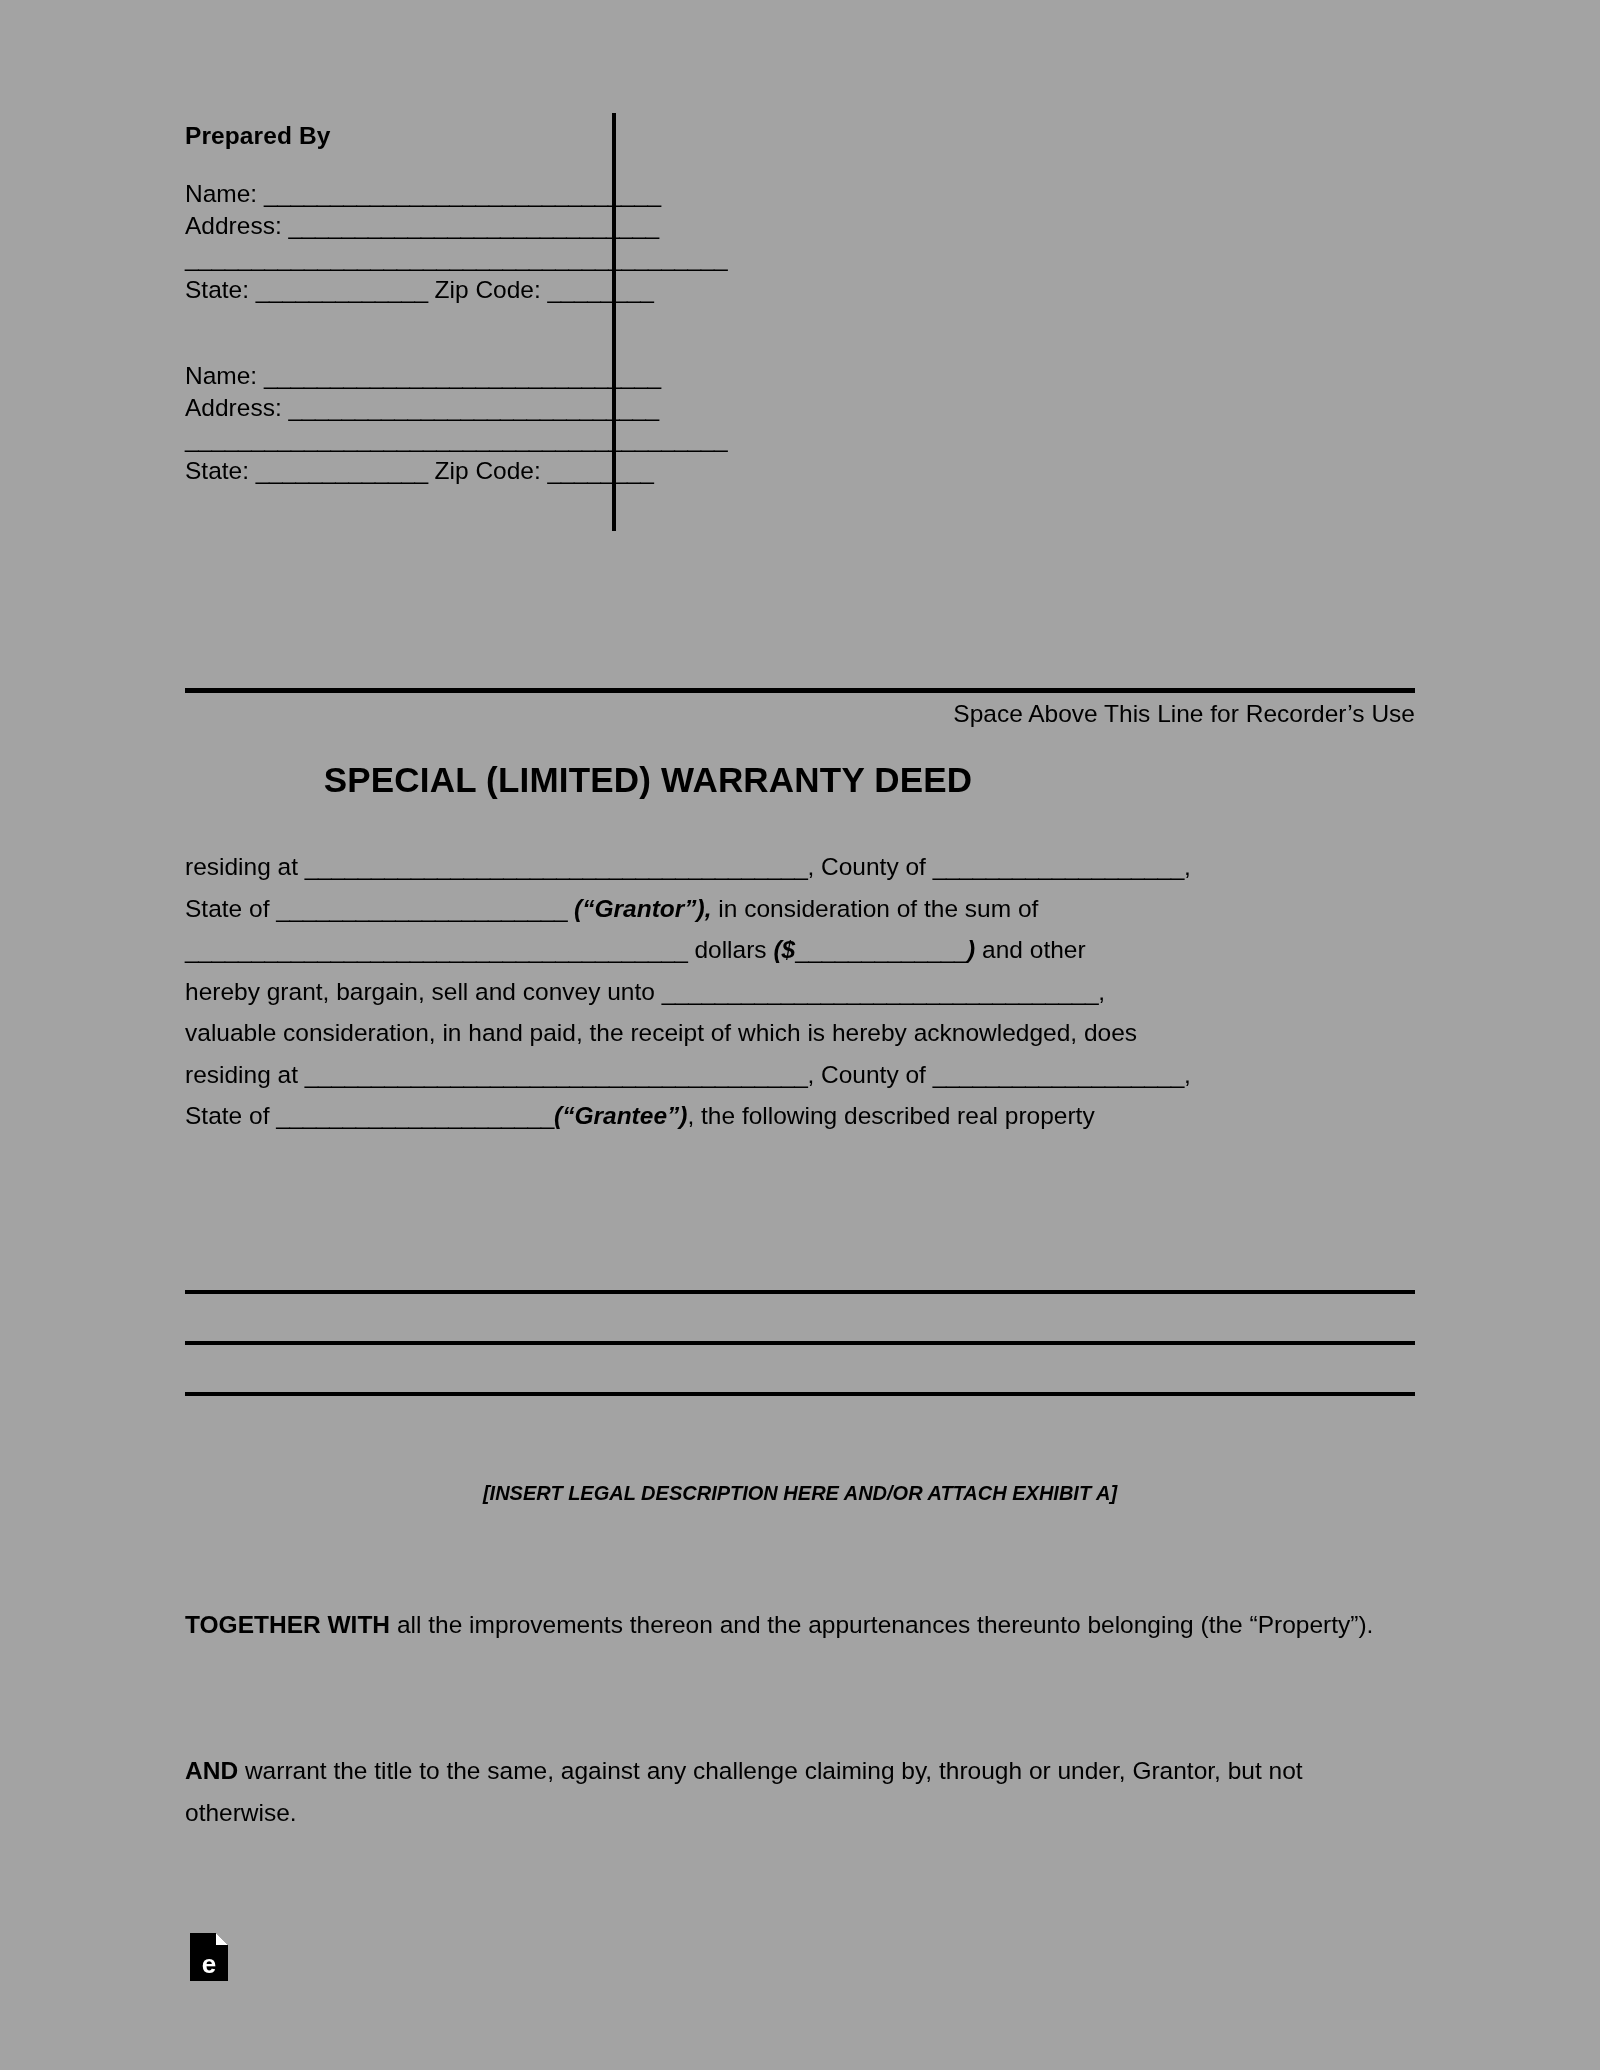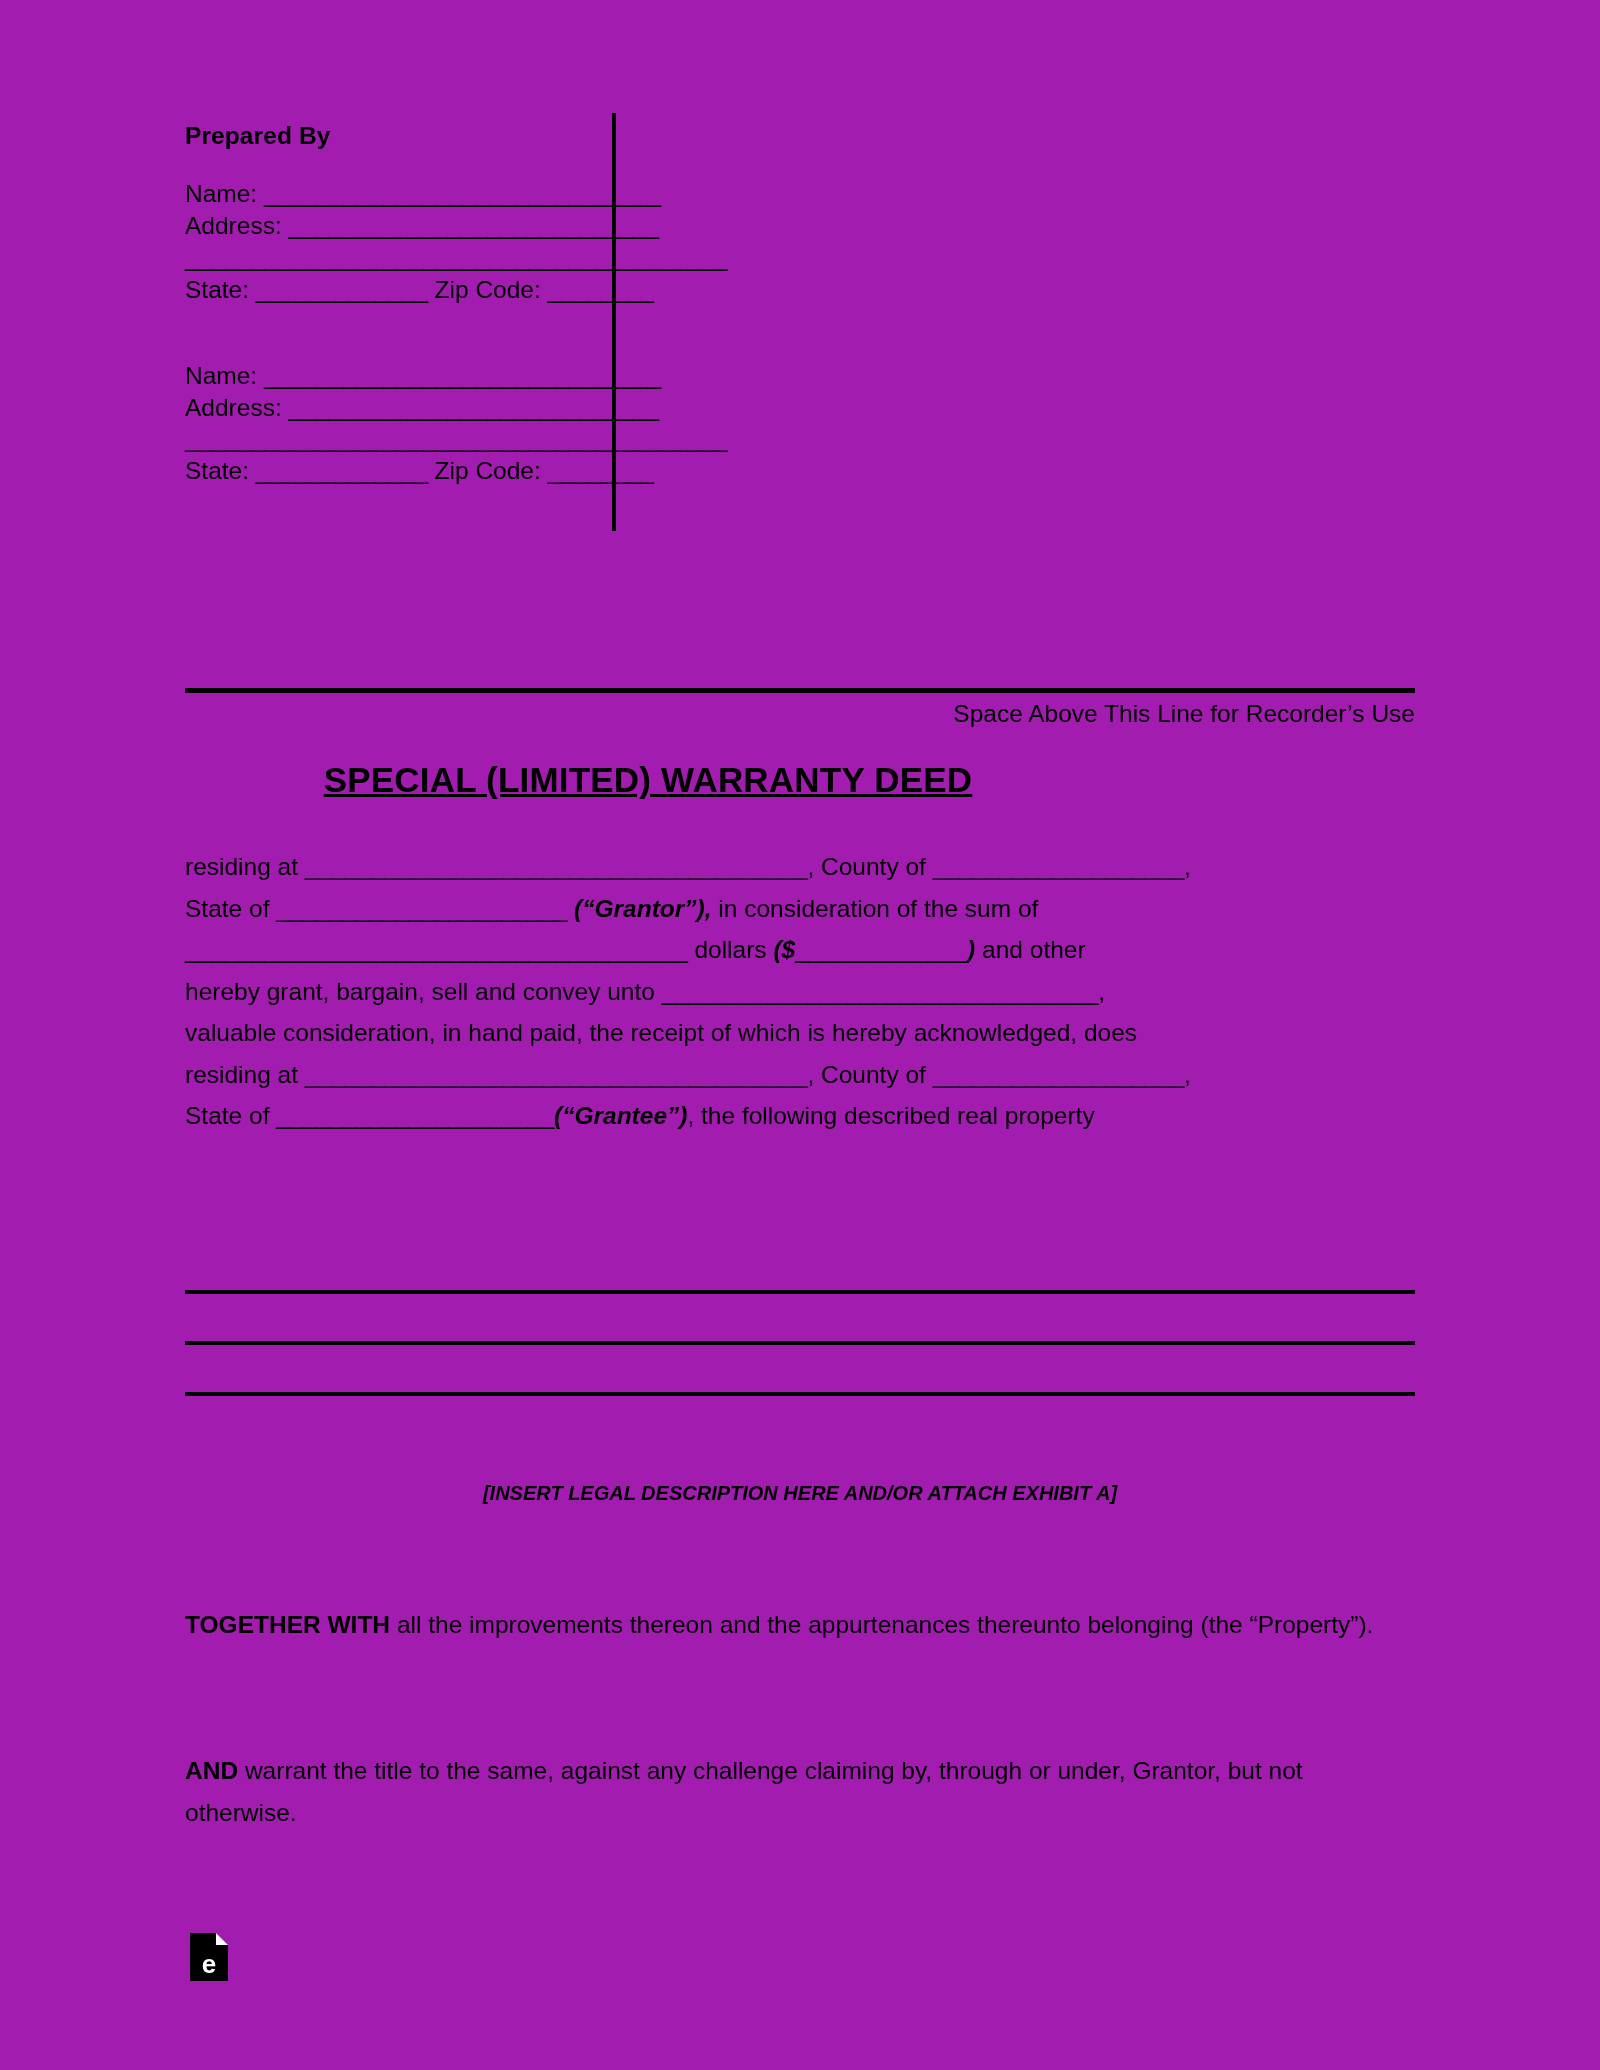--- a/index.html
+++ b/index.html
@@ -8,21 +8,21 @@
     background: #ffffff;
   }
   body {
     font-family: "Liberation Sans", sans-serif;
     color: #000000;
   }
   #page {
     position: relative;
     width: 1600px;
     height: 2070px;
-    background: #a21caf;
+    background: #a3a3a3;
     overflow: hidden;
   }
 
   
   .header-block {
     position: absolute;
     left: 185px;
     top: 120px;
     width: 1240px;
   }
@@ -79,21 +79,20 @@
   
   .doc-title {
     position: absolute;
     left: 0;
     top: 760px;
     width: 1296px;
     text-align: center;
     font-size: 35px;
     font-weight: bold;
     letter-spacing: 0.2px;
-    text-decoration: underline;
   }
 
   
   .body-block {
     position: absolute;
     left: 185px;
     top: 846px;
     width: 1225px;
     font-size: 24.5px;
     line-height: 41.5px;

